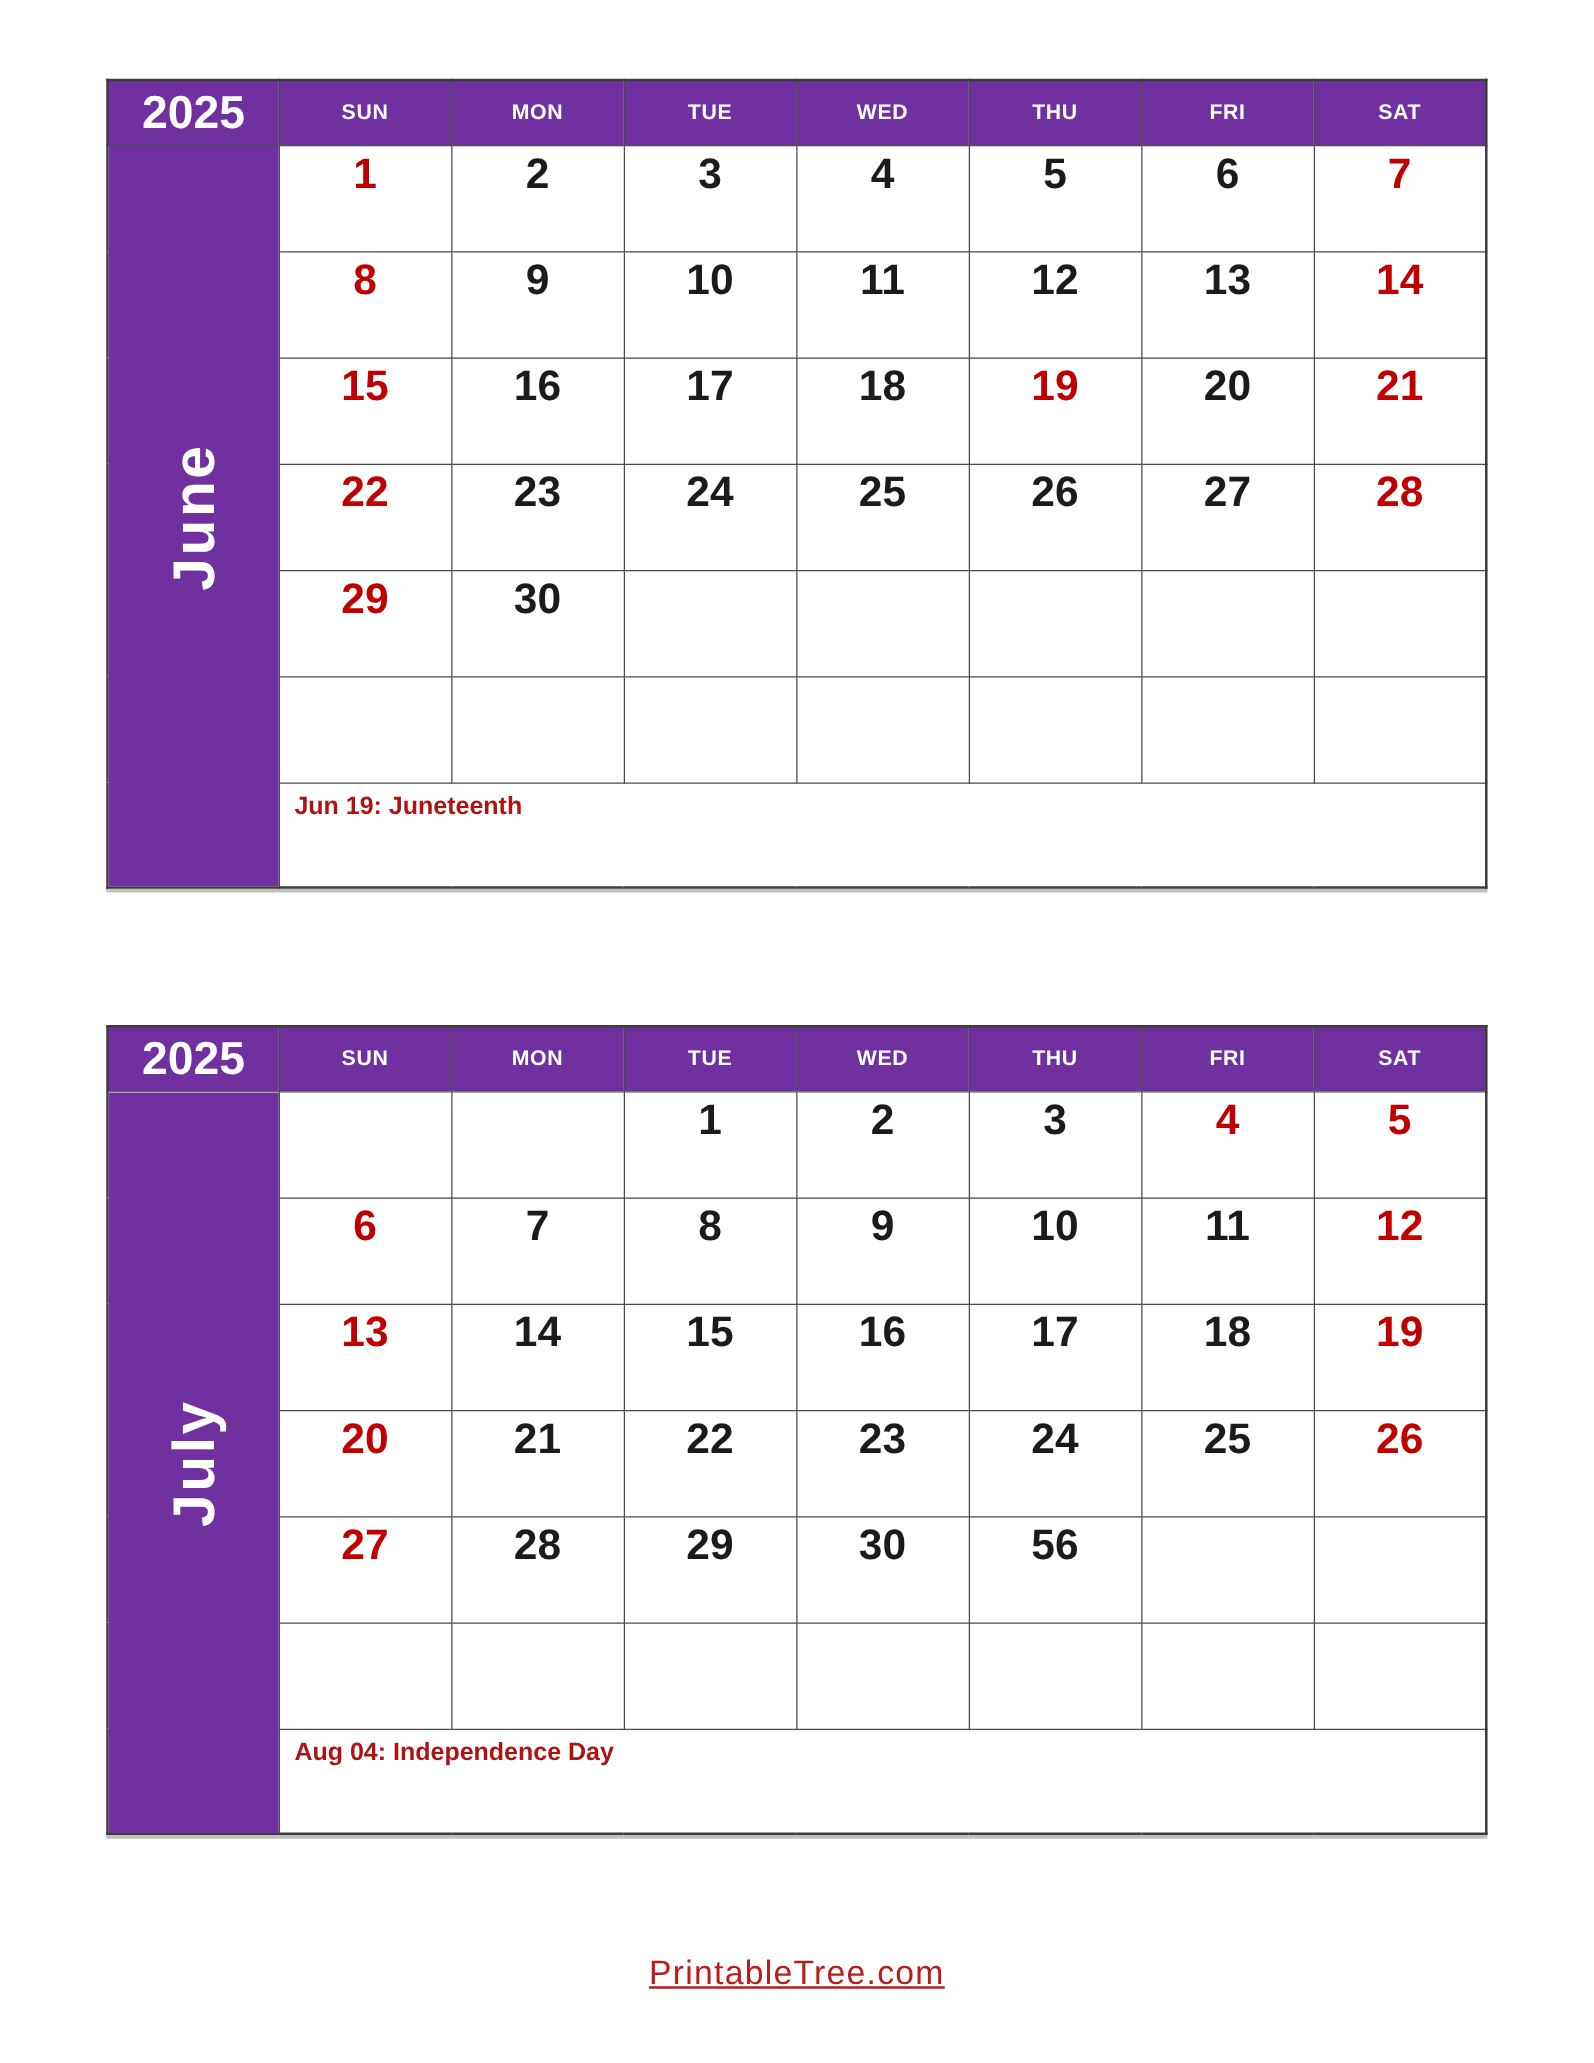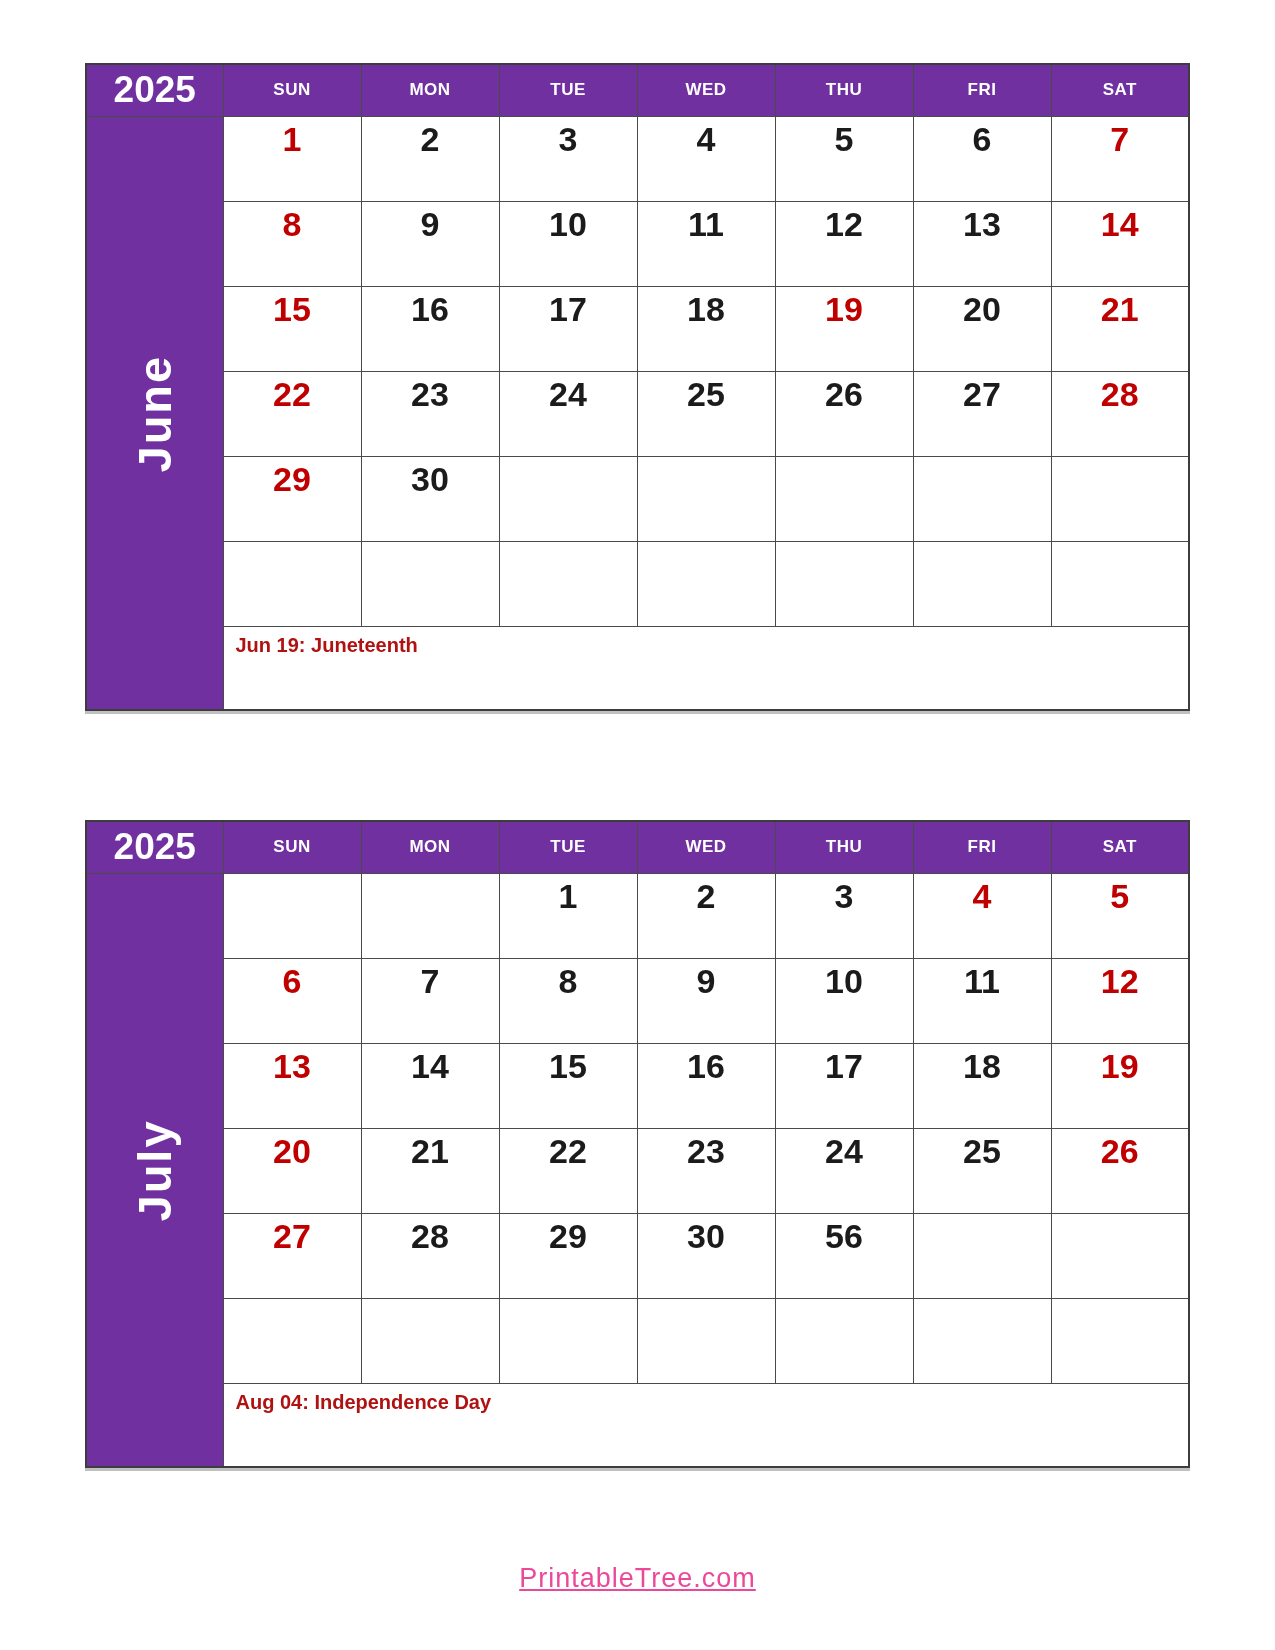--- a/index.html
+++ b/index.html
@@ -46,21 +46,21 @@
   }
   td.day.red { color:#C00000; }
 
   td.holiday {
     background:#ffffff; height:84px; vertical-align:top; text-align:left;
     padding:7px 12px 0 12px; font-size:20px; font-weight:bold; color:#B01111;
   }
 
   .footer { position:absolute; top:1563px; left:0; width:1275px; text-align:center; }
   .footer a {
-    color:#ec4899; font-size:27px; text-decoration:underline;
+    color:#b91c1c; font-size:27px; text-decoration:underline;
     letter-spacing:1px; cursor:pointer;
   }
 </style>
 </head>
 <body>
 
 <div class="cal-block" id="cal-0">
   <table class="calendar">
     <colgroup>
       <col class="side-col">

